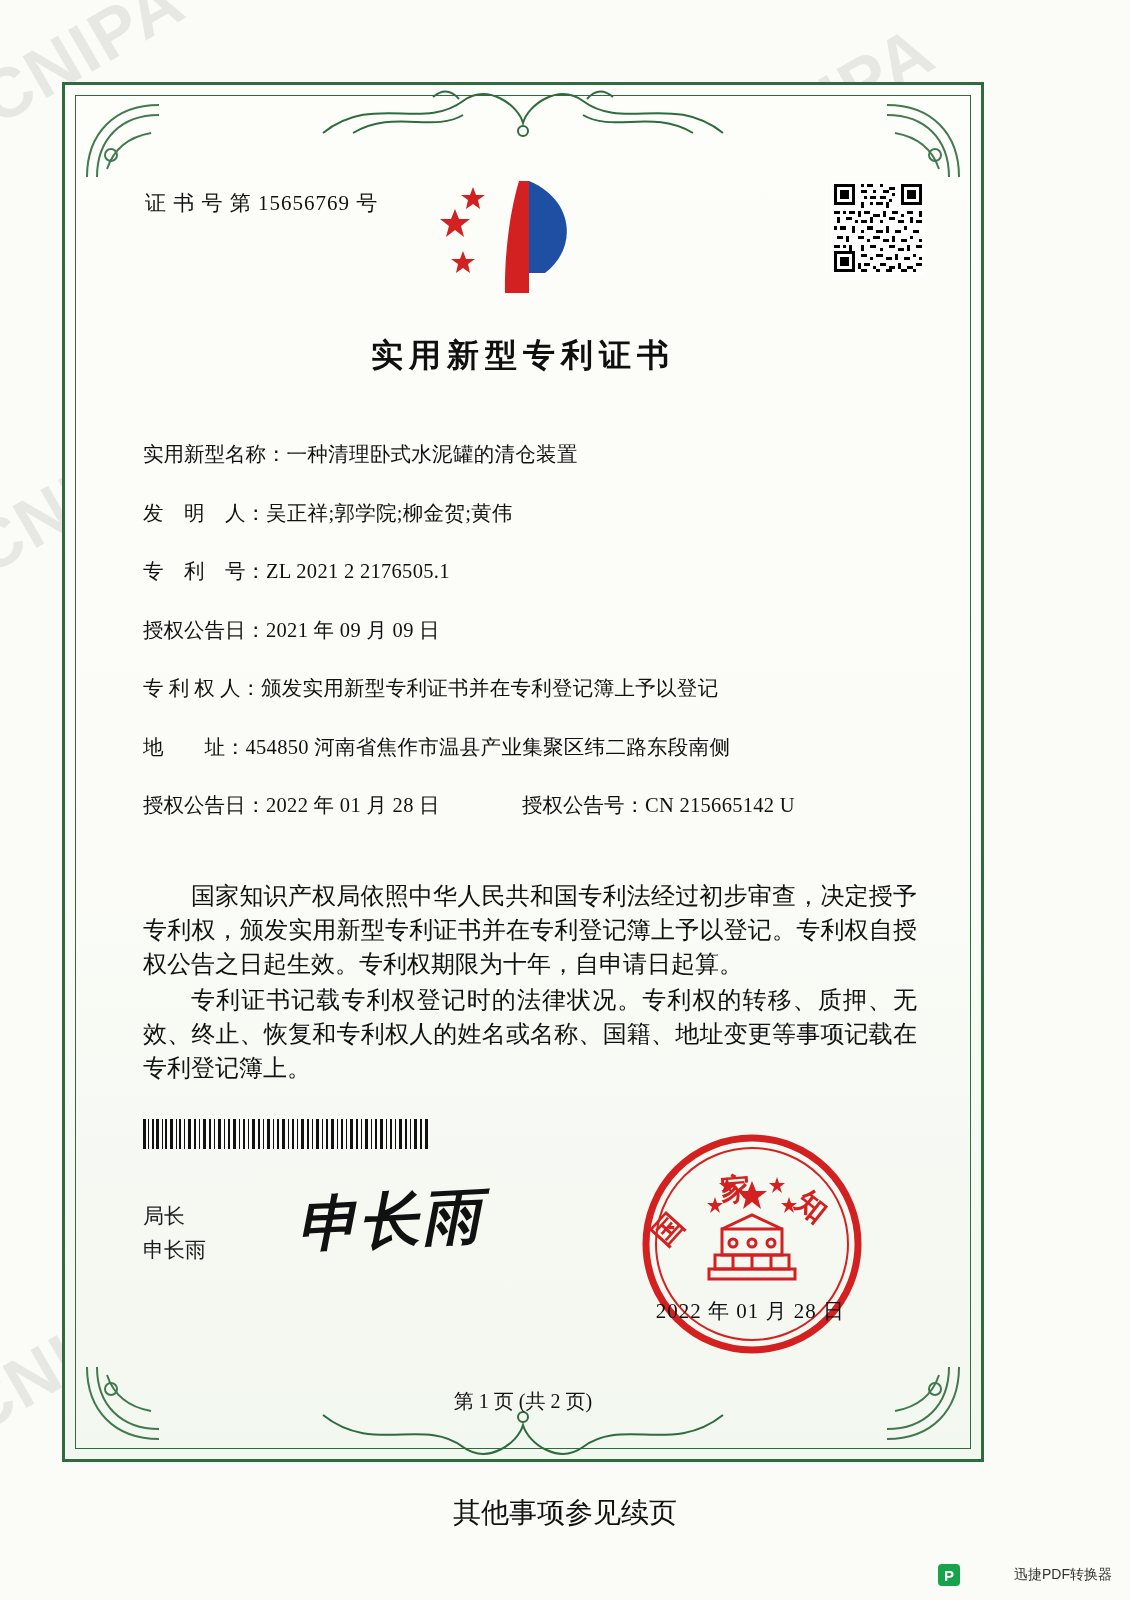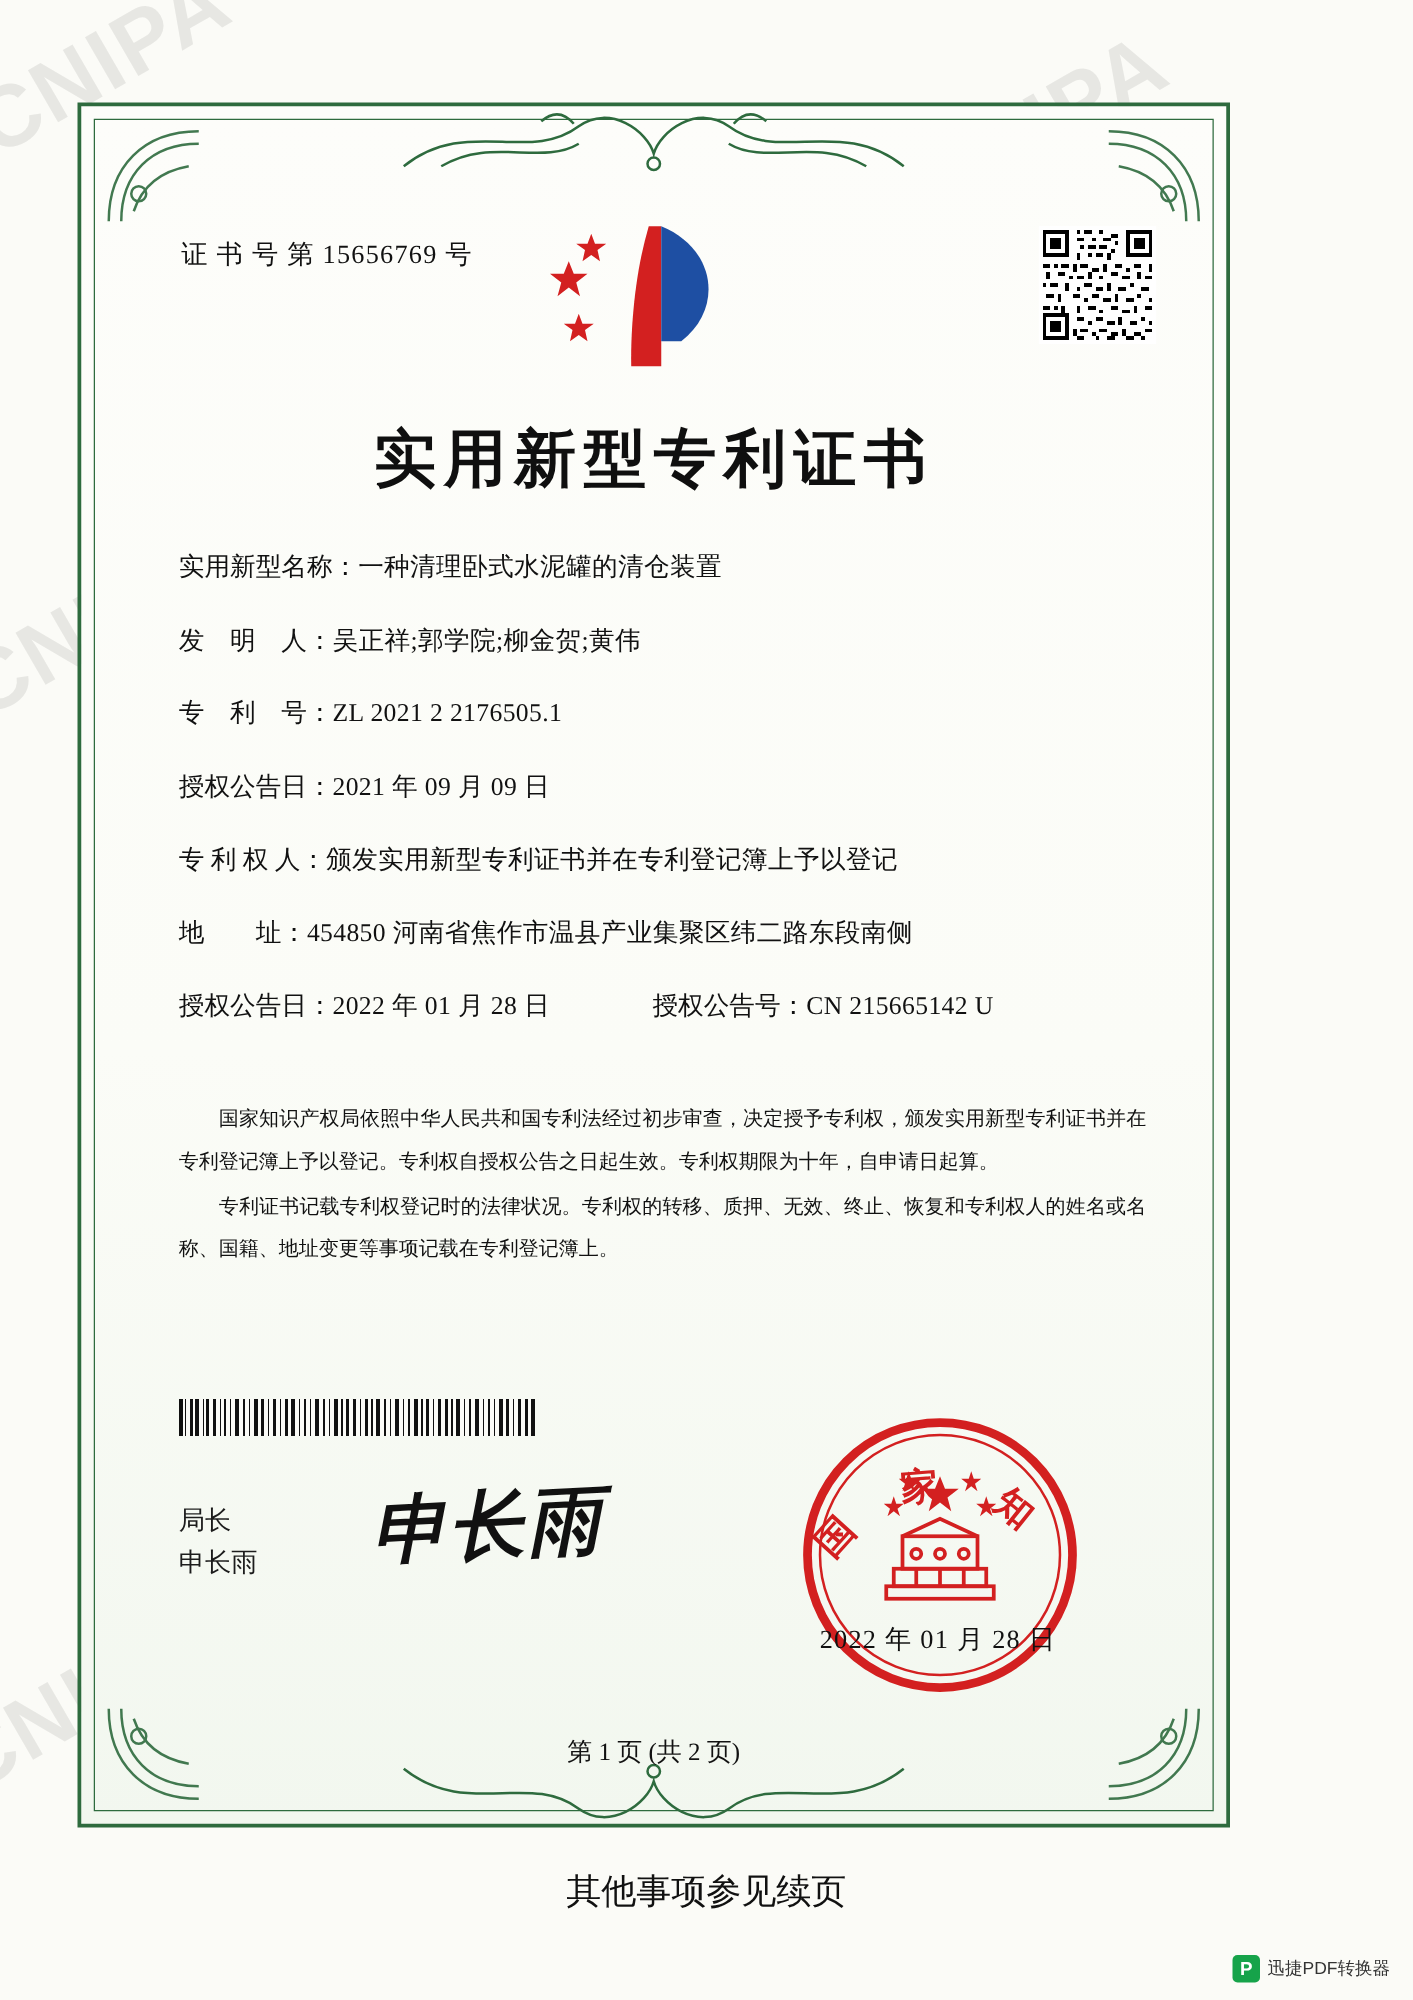--- a/index.html
+++ b/index.html
@@ -72,40 +72,40 @@
   }
   
   .emblem{position:absolute;left:50%;top:50px;transform:translateX(-50%);width:180px;height:135px;}
   
   .qr{position:absolute;right:14px;top:62px;width:94px;height:94px;background:#fff;}
   .qr svg{display:block;}
 
   .title{
     position:absolute;left:0;right:0;top:215px;
     text-align:center;
-    font-size:50px;font-weight:700;letter-spacing:6px;
+    font-size:32px;font-weight:700;letter-spacing:6px;
     font-family:Liberation Mono, monospace;
     color:#0f0f0f;
   }
 
   .fields{position:absolute;left:36px;right:20px;top:325px;font-size:20.5px;line-height:1;}
   .frow{display:flex;align-items:baseline;margin-bottom:38px;}
   .flabel{
     white-space:pre;
     letter-spacing:0px;
     color:#111;
     text-align:right;
   }
   .fvalue{color:#111;letter-spacing:.3px;}
   .frow.two{justify-content:flex-start;}
   .gap{display:inline-block;width:82px;}
 
   .para{
     position:absolute;left:36px;right:22px;top:760px;
-    font-size:16px;line-height:34px;text-align:justify;color:#111;
+    font-size:24px;line-height:34px;text-align:justify;color:#111;
   }
   .para p{margin:0 0 2px 0;text-indent:2em;}
 
   .barcode{position:absolute;left:36px;top:1000px;height:32px;}
   .barcode svg{display:block;}
 
   .signblock{position:absolute;left:36px;top:1080px;font-size:21px;line-height:34px;}
   .signature{
     position:absolute;left:190px;top:1062px;
     font-size:60px;
@@ -132,21 +132,21 @@
   }
   .brand{
     position:absolute;right:18px;bottom:14px;
     display:flex;align-items:center;gap:6px;z-index:3;
   }
   .brand .logo{
     width:22px;height:22px;border-radius:4px;background:#16a34a;
     color:#fff;font-size:15px;font-weight:700;display:flex;align-items:center;justify-content:center;
     font-family:"Liberation Sans",sans-serif;
   }
-  .brand .btext{font-size:14px;color:#333;font-family:"Liberation Sans",sans-serif;}
+  .brand .btext{font-size:14px;color:#333;font-family:"Liberation Sans",sans-serif;margin-left:48px;}
 </style>
 </head>
 <body>
 
 <div class="watermarks">
   <div class="wm wm1">CNIPA</div>
   <div class="wm wm2">CNIPA</div>
   <div class="wm wm3">CNIPA</div>
   <div class="wm wm4">CNIPA</div>
   <div class="wm wm5">CNIPA</div>

